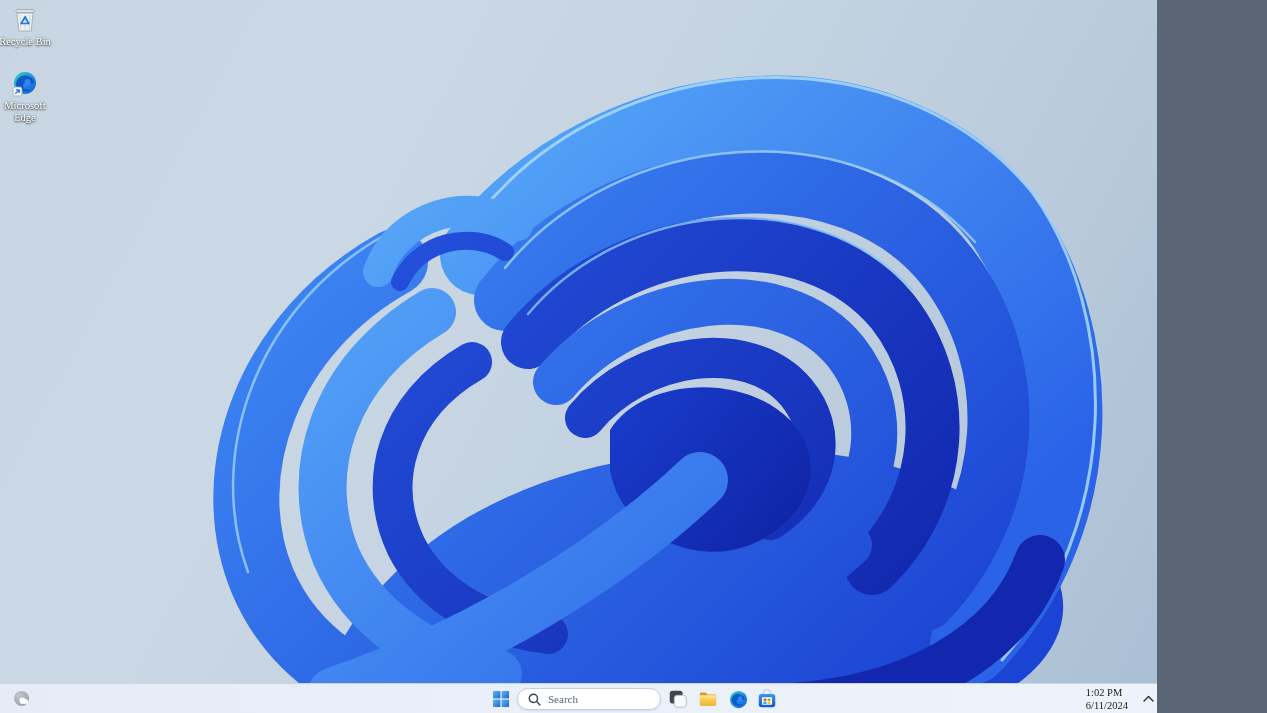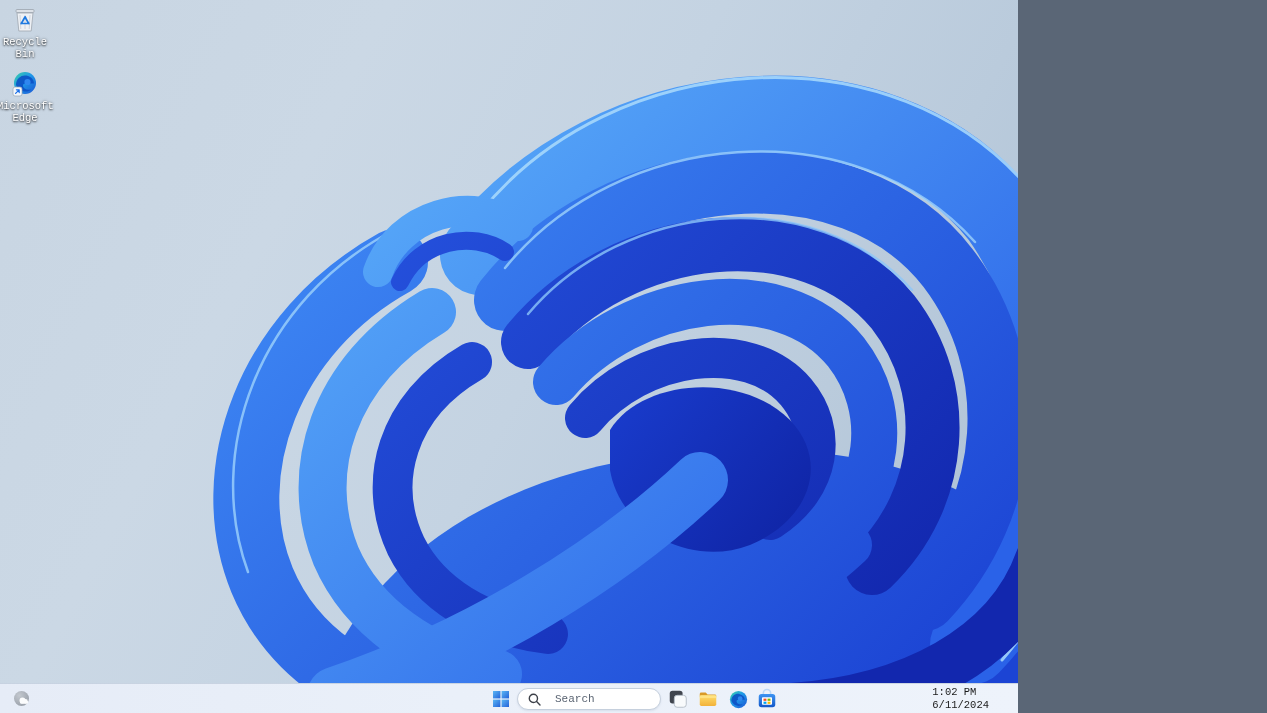--- a/index.html
+++ b/index.html
@@ -1,18 +1,18 @@
 <!DOCTYPE html>
 <html><head>
 <meta charset="utf-8">
 <style>
   html,body{margin:0;padding:0;background:#5a6676;}
   .screen{
-    position:relative;width:1018px;height:713px;overflow:hidden;
-    font-family:Liberation Mono, monospace;
+    position:relative;width:1157px;height:713px;overflow:hidden;
+    font-family:Liberation Serif, serif;
     background:linear-gradient(118deg,#c8d5e2 0%,#cbd8e5 28%,#c4d3e2 52%,#bacbdc 74%,#aabfd4 100%);
     user-select:none;
   }
   
   .bloom{position:absolute;left:0;top:0;width:1267px;height:713px;}
   
   .desk-icon{position:absolute;width:56px;text-align:center;cursor:default;}
   .desk-icon .dlabel{
     margin-top:2px;font-size:10.5px;line-height:12px;color:#fff;
     text-shadow:0 1px 2px rgba(0,0,0,.75),0 0 3px rgba(0,0,0,.45);
@@ -24,21 +24,21 @@
     background:linear-gradient(to right,#e6ecf7 0%,#eaf0f9 45%,#eef3fb 100%);
     border-top:1px solid rgba(150,168,190,.38);
   }
   .tb-btn{
     position:absolute;top:3px;width:24px;height:24px;border-radius:5px;
     display:flex;align-items:center;justify-content:center;cursor:pointer;
   }
   .search-pill{
     position:absolute;left:517px;top:4px;width:144px;height:22px;box-sizing:border-box;
     background:#ffffff;border:1px solid #c6d0dd;border-radius:11px;
-    display:flex;align-items:center;gap:14px;padding-left:10px;cursor:pointer;
+    display:flex;align-items:center;gap:7px;padding-left:10px;cursor:pointer;
     box-shadow:0 1px 2px rgba(120,140,170,.18);
   }
   .search-pill .stext{font-size:11px;color:#5a6472;}
   .tray-icon{position:absolute;display:flex;align-items:center;justify-content:center;cursor:pointer;}
   .clock{
     position:absolute;right:29px;top:2px;text-align:left;
     font-size:10.5px;line-height:13px;color:#1a1a1a;cursor:pointer;
   }
   .cursor-mark{position:absolute;left:542px;top:708px;width:2px;height:5px;background:#2a2a2a;}
 </style>

